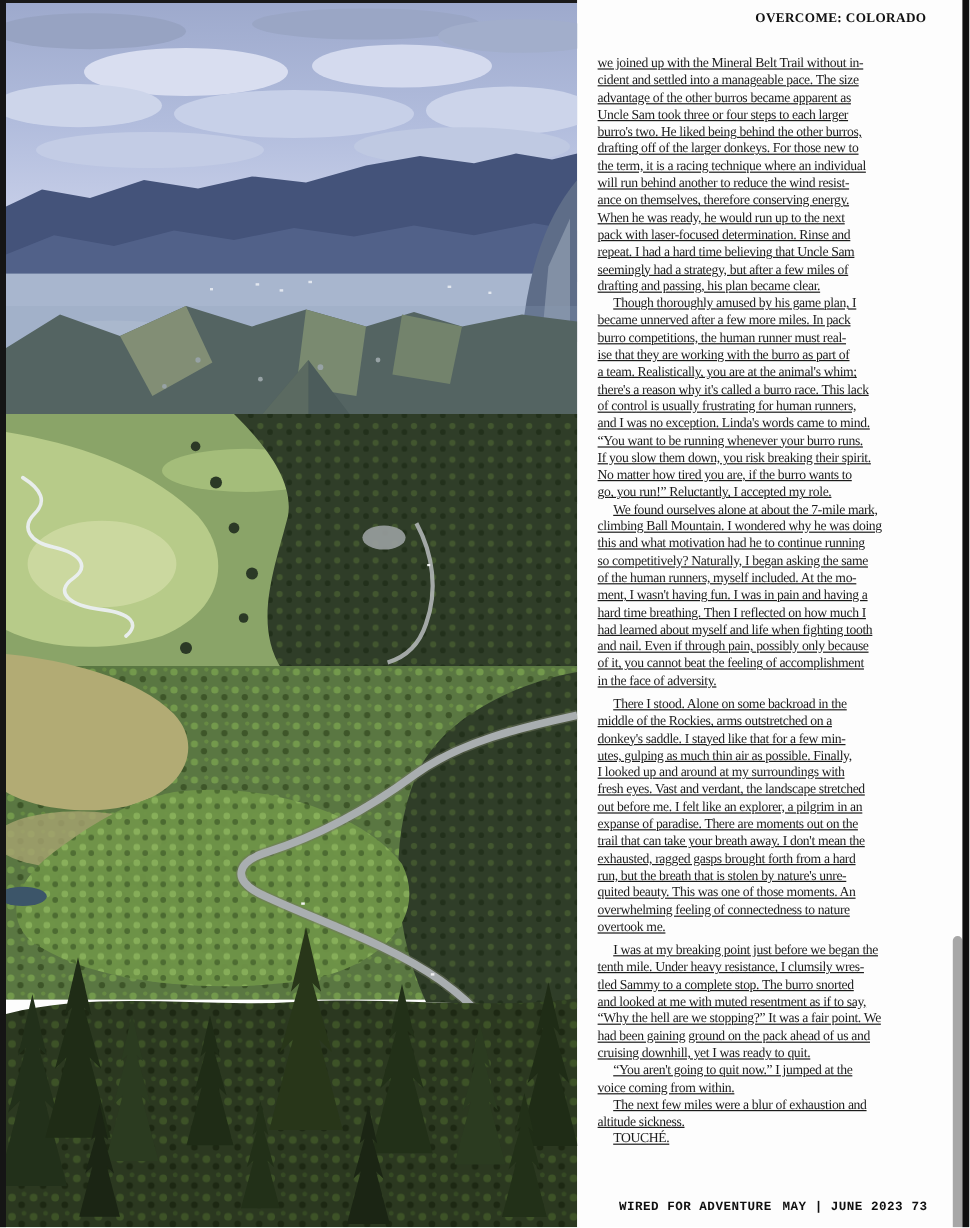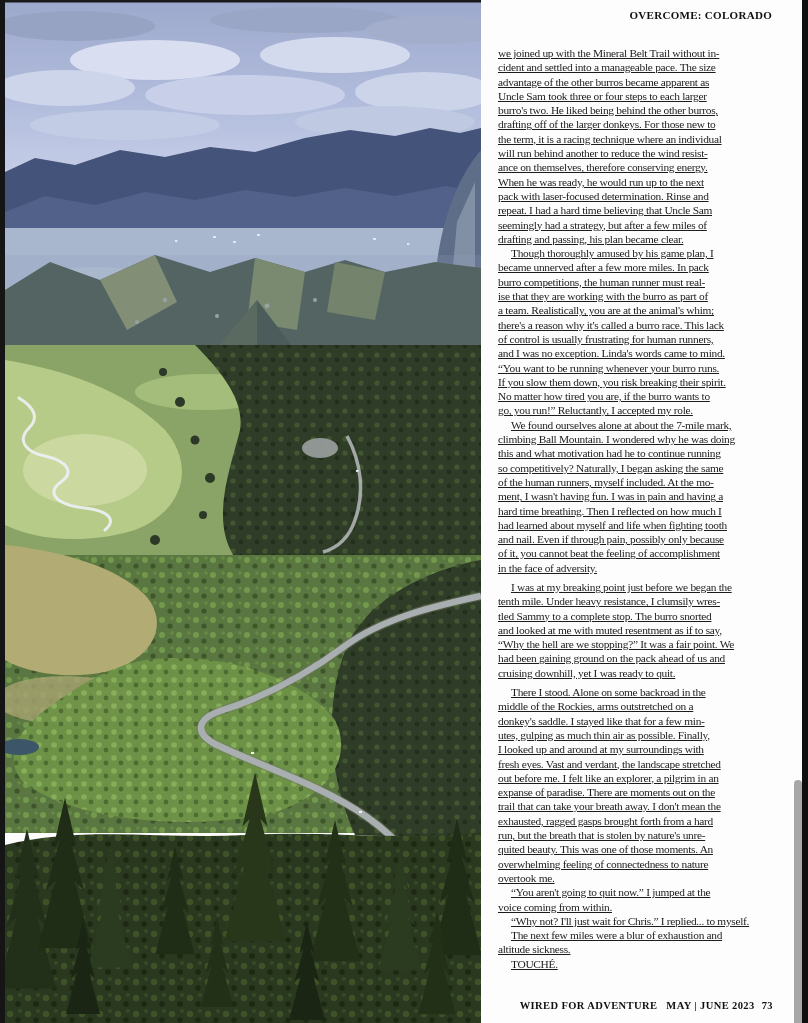--- a/index.html
+++ b/index.html
@@ -19,21 +19,21 @@
     margin-top:9px; line-height:12px; text-align:right; font-weight:bold;
     font-size:11px; letter-spacing:0.3px; color:#101010;
   }
   .body-text { margin-top:25px; font-size:11.4px; line-height:14.3px; letter-spacing:-0.3px;text-decoration:underline; }
   .body-text p { margin:0; white-space:pre-line; }
   .body-text p.indent { text-indent:13px; }
   .body-text p.spaced { margin-top:5px; }
 
   .footer {
     position:absolute; top:1000px; right:35px; white-space:nowrap;
-    font-size:10.5px; font-weight:bold; letter-spacing:0.4px; color:#101010;
+    font-size:10.5px; font-weight:bold; letter-spacing:0.4px; color:#101010;font-family:Liberation Mono, monospace;
   }
   .footer .issue   { margin-left:9px; }
   .footer .pagenum { margin-left:7px; }
 
   .scroll-thumb {
     position:absolute; right:6px; top:780px; width:8px; height:243px;
     background:#a7a7a7; border-radius:4px 4px 0 0;
   }
 </style>
 </head>
@@ -219,44 +219,43 @@
 climbing Ball Mountain. I wondered why he was doing
 this and what motivation had he to continue running
 so competitively? Naturally, I began asking the same
 of the human runners, myself included. At the mo-
 ment, I wasn't having fun. I was in pain and having a
 hard time breathing. Then I reflected on how much I
 had learned about myself and life when fighting tooth
 and nail. Even if through pain, possibly only because
 of it, you cannot beat the feeling of accomplishment
 in the face of adversity.</p>
-      <p class="indent spaced">I was at my breaking point just before we began the
-tenth mile. Under heavy resistance, I clumsily wres-
-tled Sammy to a complete stop. The burro snorted
-and looked at me with muted resentment as if to say,
-“Why the hell are we stopping?” It was a fair point. We
-had been gaining ground on the pack ahead of us and
-cruising downhill, yet I was ready to quit.</p>
       <p class="indent spaced">There I stood. Alone on some backroad in the
 middle of the Rockies, arms outstretched on a
 donkey's saddle. I stayed like that for a few min-
 utes, gulping as much thin air as possible. Finally,
 I looked up and around at my surroundings with
 fresh eyes. Vast and verdant, the landscape stretched
 out before me. I felt like an explorer, a pilgrim in an
 expanse of paradise. There are moments out on the
 trail that can take your breath away. I don't mean the
 exhausted, ragged gasps brought forth from a hard
 run, but the breath that is stolen by nature's unre-
 quited beauty. This was one of those moments. An
 overwhelming feeling of connectedness to nature
 overtook me.</p>
+      <p class="indent spaced">I was at my breaking point just before we began the
+tenth mile. Under heavy resistance, I clumsily wres-
+tled Sammy to a complete stop. The burro snorted
+and looked at me with muted resentment as if to say,
+“Why the hell are we stopping?” It was a fair point. We
+had been gaining ground on the pack ahead of us and
+cruising downhill, yet I was ready to quit.</p>
       <p class="indent">“You aren't going to quit now.” I jumped at the
 voice coming from within.</p>
-      <p class="indent">“Why not? I'll just wait for Chris.” I replied... to myself.</p>
       <p class="indent">The next few miles were a blur of exhaustion and
 altitude sickness.</p>
       <p class="indent">TOUCHÉ.</p>
     </div>
   </section>
 
   <footer class="footer">
     <span>WIRED FOR ADVENTURE</span><span class="issue">MAY | JUNE 2023</span><span class="pagenum">73</span>
   </footer>
 

